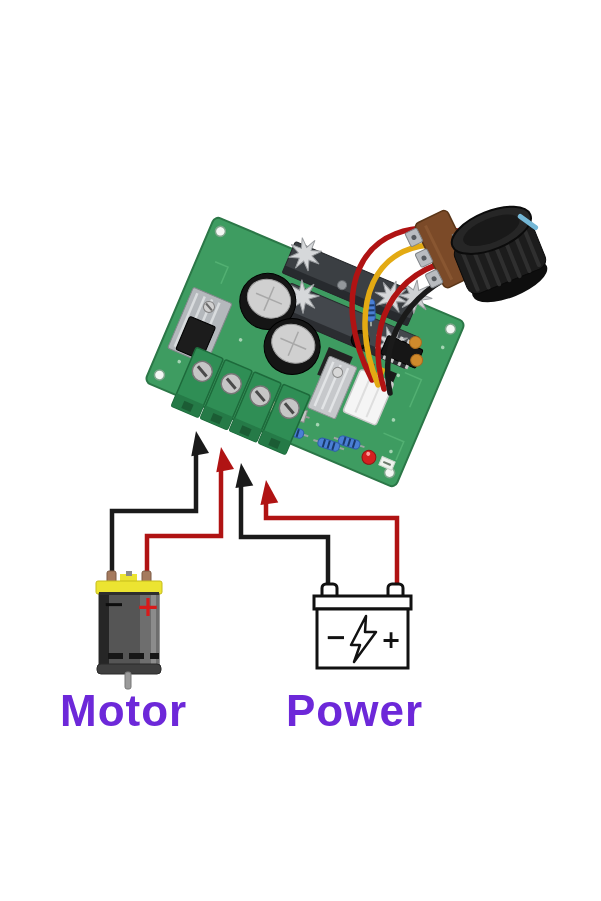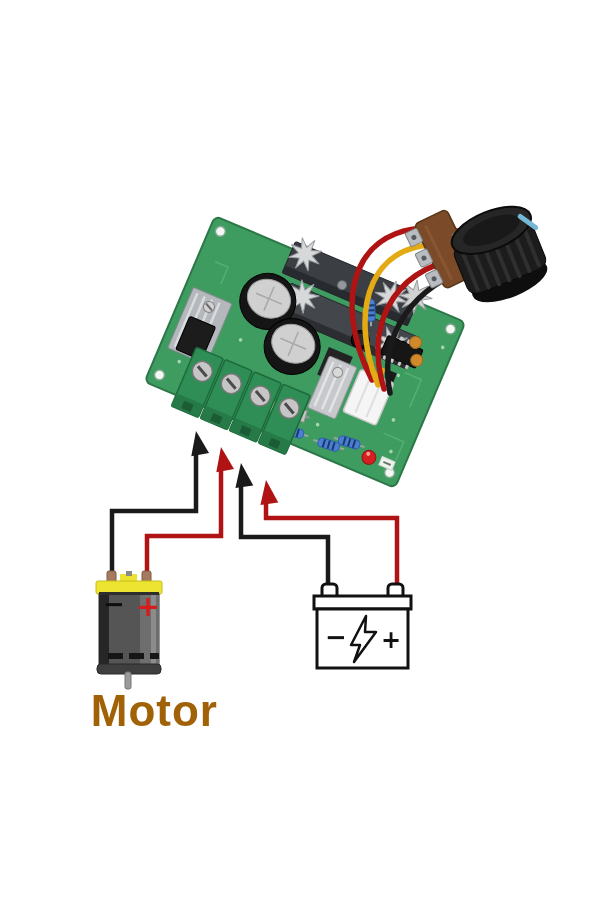--- a/index.html
+++ b/index.html
@@ -1,20 +1,20 @@
 <!DOCTYPE html>
 <html><head>
 <meta charset="utf-8">
 <style>
   html,body{margin:0;padding:0;background:#ffffff;}
   #canvas{position:relative;width:601px;height:901px;background:#ffffff;overflow:hidden;
           font-family:"Liberation Sans", sans-serif;}
   #scene{position:absolute;left:0;top:0;}
-  .big-label{position:absolute;text-align:right;font-weight:700;font-size:44px;
-             color:#a16207;letter-spacing:1px;}
+  .big-label{position:absolute;text-align:left;font-weight:700;font-size:44px;
+             color:#6d28d9;letter-spacing:1px;}
   #label-motor{left:60px;top:686px;width:158px;}
   #label-power{left:286px;top:686px;width:158px;}
 </style>
 </head>
 <body>
 
 <div id="canvas">
 <svg id="scene" width="601" height="901" viewBox="0 0 601 901">
   <defs>
     <path id="star8" d="M17,0 6.5,2.7 12,12 2.7,6.5 0,17 -2.7,6.5 -12,12 -6.5,2.7 -17,0 -6.5,-2.7 -12,-12 -2.7,-6.5 0,-17 2.7,-6.5 12,-12 6.5,-2.7 Z"></path>
@@ -261,13 +261,14 @@
     <rect x="388" y="584" width="15" height="16" rx="4" fill="#ffffff" stroke="#111111" stroke-width="3"></rect>
     <rect x="314" y="596" width="97" height="13" fill="#ffffff" stroke="#111111" stroke-width="3"></rect>
     <rect x="317" y="609" width="91" height="59" fill="#ffffff" stroke="#111111" stroke-width="3"></rect>
     <path d="M 366 616 L 351 645 L 360 645 L 354 662 L 376 632 L 365 632 Z" fill="#ffffff" stroke="#111111" stroke-width="2.5" stroke-linejoin="round"></path>
     <text x="336" y="646" text-anchor="middle" font-family="DejaVu Sans, sans-serif" font-size="26" font-weight="bold" fill="#111111">−</text>
     <text x="391" y="648" text-anchor="middle" font-family="DejaVu Sans, sans-serif" font-size="24" font-weight="bold" fill="#111111">+</text>
   </g>
 </svg>
 
 <div class="big-label" id="label-motor">Motor</div>
+<div class="big-label" id="label-power">Power</div>
 </div>
 
 </body></html>

